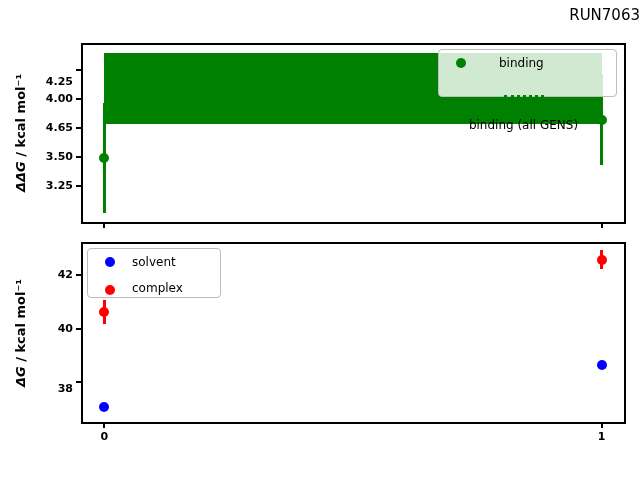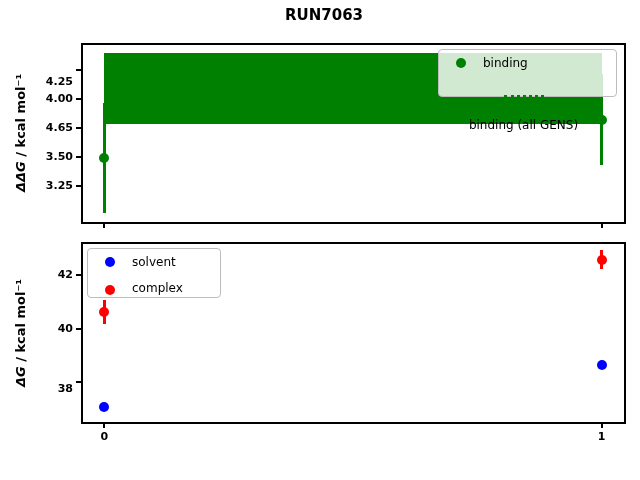--- a/index.html
+++ b/index.html
@@ -1,21 +1,21 @@
 <!DOCTYPE html>
 <html><head>
 <meta charset="utf-8">
 <style>
   html,body{margin:0;padding:0;background:#fff;}
   .figure{
     position:relative;width:640px;height:480px;background:#ffffff;
     font-family:"DejaVu Sans", sans-serif;color:#000;overflow:hidden;
   }
-  .suptitle{position:absolute;left:0;right:0;top:6px;text-align:center;
-    font-size:15px;font-weight:bold;margin-left:8px;}
+  .suptitle{position:absolute;left:0;right:0;top:6px;text-align:right;
+    font-size:15px;font-weight:normal;margin-left:8px;}
   .axes{position:absolute;border:2px solid #000;box-sizing:border-box;}
   #ax0{left:81px;top:43px;width:545px;height:181px;}
   #ax1{left:81px;top:242px;width:545px;height:182px;}
   .ylabel{position:absolute;transform:translate(-50%,-50%) rotate(-90deg);
     white-space:nowrap;font-size:13px;font-weight:bold;}
   #ylabel0{left:20px;top:133px;}
   #ylabel1{left:20px;top:333px;}
   .mathsym{font-style:italic;}
   .xlabel{position:absolute;left:82px;width:543px;top:450px;text-align:center;
     font-size:13px;font-weight:bold;}
@@ -86,21 +86,21 @@
       <div class="ebar" style="left: 600.129px; top: 250.489px; width: 3px; height: 18.7221px; background: rgb(255, 0, 0);"></div>
       <div class="pt" style="left: 601.629px; top: 259.85px; background: rgb(255, 0, 0);"></div>
     </div>
 
   <div class="ylabel" id="ylabel0"><span class="mathsym">ΔΔG</span><span> / kcal mol⁻¹</span></div>
 
   <div class="ylabel" id="ylabel1"><span class="mathsym">ΔG</span><span> / kcal mol⁻¹</span></div>
 
 
   <div class="legend" id="legend0">
-      <div class="lrow" style="position: static;">
+      <div class="lrow" style="position: static; gap: 16px;">
         <div class="lsamp" style="position: static;">
           <div class="ldot" style="background: rgb(0, 128, 0); position: static;"></div>
         </div>
         <div class="ltext" style="position: static;">binding</div>
       </div>
       <div class="lrow" style="position: static; flex-direction: column;">
         <div class="lsamp" style="position: static;">
           <div class="lline" style="border-top-color: rgb(0, 128, 0); position: static;"></div>
         </div>
         <div class="ltext" style="position: static;">binding (all GENS)</div>

